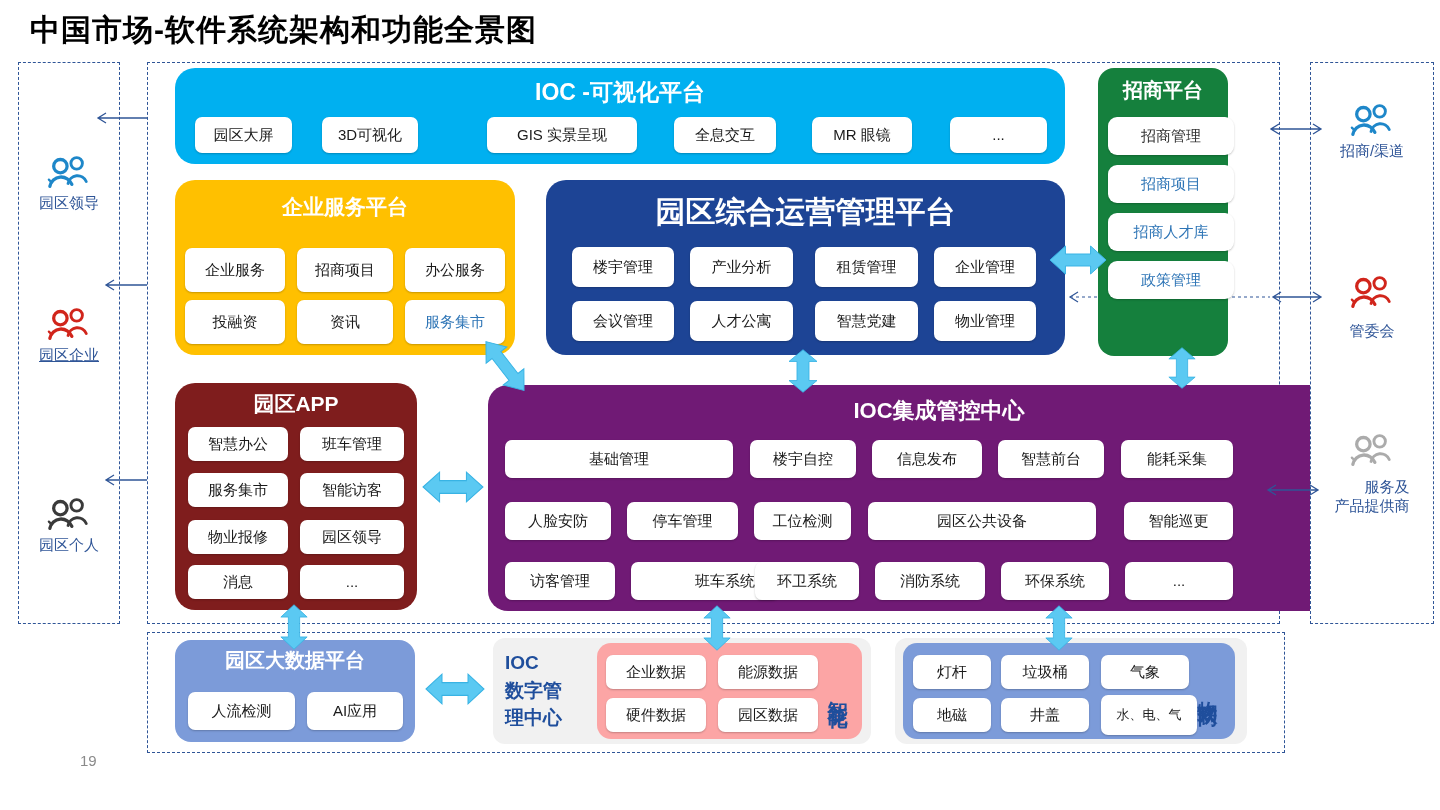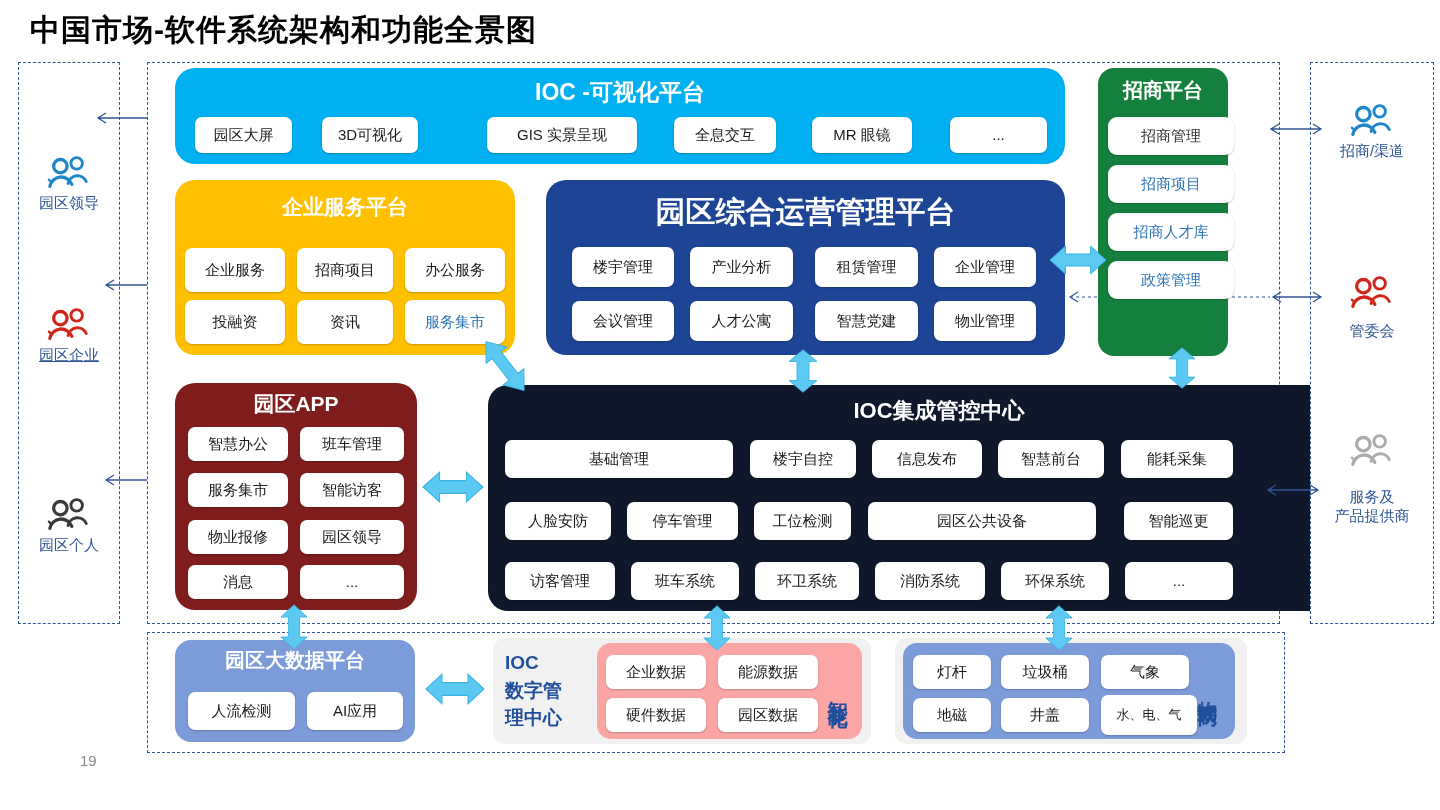--- a/index.html
+++ b/index.html
@@ -125,34 +125,34 @@
     <div class="chip" style="left:13px;top:44px;width:100px;height:34px;">智慧办公</div>
     <div class="chip" style="left:125px;top:44px;width:104px;height:34px;">班车管理</div>
     <div class="chip" style="left:13px;top:90px;width:100px;height:34px;">服务集市</div>
     <div class="chip" style="left:125px;top:90px;width:104px;height:34px;">智能访客</div>
     <div class="chip" style="left:13px;top:137px;width:100px;height:34px;">物业报修</div>
     <div class="chip" style="left:125px;top:137px;width:104px;height:34px;">园区领导</div>
     <div class="chip" style="left:13px;top:182px;width:100px;height:34px;">消息</div>
     <div class="chip" style="left:125px;top:182px;width:104px;height:34px;">...</div>
   </div>
 
-  <div class="pbox" style="left:488px;top:385px;width:902px;height:226px;background:#0f172a;">
+  <div class="pbox" style="left:488px;top:385px;width:902px;height:226px;background:#701a75;">
     <div class="ptitle" style="top:11px;font-size:22px;">IOC集成管控中心</div>
     <div class="chip" style="left:17px;top:55px;width:228px;height:38px;">基础管理</div>
     <div class="chip" style="left:262px;top:55px;width:106px;height:38px;">楼宇自控</div>
     <div class="chip" style="left:384px;top:55px;width:110px;height:38px;">信息发布</div>
     <div class="chip" style="left:510px;top:55px;width:106px;height:38px;">智慧前台</div>
     <div class="chip" style="left:633px;top:55px;width:112px;height:38px;">能耗采集</div>
     <div class="chip" style="left:17px;top:117px;width:106px;height:38px;">人脸安防</div>
     <div class="chip" style="left:139px;top:117px;width:111px;height:38px;">停车管理</div>
     <div class="chip" style="left:266px;top:117px;width:97px;height:38px;">工位检测</div>
     <div class="chip" style="left:380px;top:117px;width:228px;height:38px;">园区公共设备</div>
     <div class="chip" style="left:636px;top:117px;width:109px;height:38px;">智能巡更</div>
     <div class="chip" style="left:17px;top:177px;width:110px;height:38px;">访客管理</div>
-    <div class="chip" style="left:143px;top:177px;width:108px;height:38px;">班车系统</div>
+    <div class="chip" style="left:143px;top:177px;width:108px;height:38px;padding-left:40px;">班车系统</div>
     <div class="chip" style="left:267px;top:177px;width:104px;height:38px;">环卫系统</div>
     <div class="chip" style="left:387px;top:177px;width:110px;height:38px;">消防系统</div>
     <div class="chip" style="left:513px;top:177px;width:108px;height:38px;">环保系统</div>
     <div class="chip" style="left:637px;top:177px;width:108px;height:38px;">...</div>
   </div>
 
   <div class="panel-dashed" style="left:147px;top:632px;width:1136px;height:119px;"></div>
 
   <div class="pbox" style="left:175px;top:640px;width:240px;height:102px;background:#7C9BD9;border-radius:16px;">
     <div class="ptitle" style="top:7px;font-size:20px;">园区大数据平台</div>
@@ -207,21 +207,21 @@
       <div class="lbl" style="margin-top:8px;">管委会</div>
     </div>
     <div class="actor" style="top:368px;">
       <svg width="46" height="36" viewBox="0 0 48 36" style="color:#ABABAB">
         <circle cx="32" cy="10" r="6" fill="none" stroke="currentColor" stroke-width="3"></circle>
         <path d="M23 31 a10 10 0 0 1 19 -2" fill="none" stroke="currentColor" stroke-width="3" stroke-linecap="round"></path>
         <circle cx="15" cy="13" r="7" fill="none" stroke="currentColor" stroke-width="3.4"></circle>
         <path d="M4 34 a12 12 0 0 1 23 -2" fill="none" stroke="currentColor" stroke-width="3.4" stroke-linecap="round"></path>
         <path d="M3 27 l3 3" fill="none" stroke="currentColor" stroke-width="2.4" stroke-linecap="round"></path>
       </svg>
-      <div class="lbl" style="margin-top:16px;">服务及
+      <div class="lbl" style="margin-top:6px;text-align:right;">服务及
 产品提供商</div>
     </div>
   </div>
 
   <svg class="thin-arrow" style="left:1266px;top:121px;" width="60" height="16">
     <path d="M5 8 H55 M13 3 L5 8 L13 13 M47 3 L55 8 L47 13" fill="none" stroke="#2F5597" stroke-width="1.3"></path>
   </svg>
   <svg class="thin-arrow" style="left:1268px;top:289px;" width="58" height="16">
     <path d="M5 8 H53 M13 3 L5 8 L13 13 M45 3 L53 8 L45 13" fill="none" stroke="#2F5597" stroke-width="1.3"></path>
   </svg>

